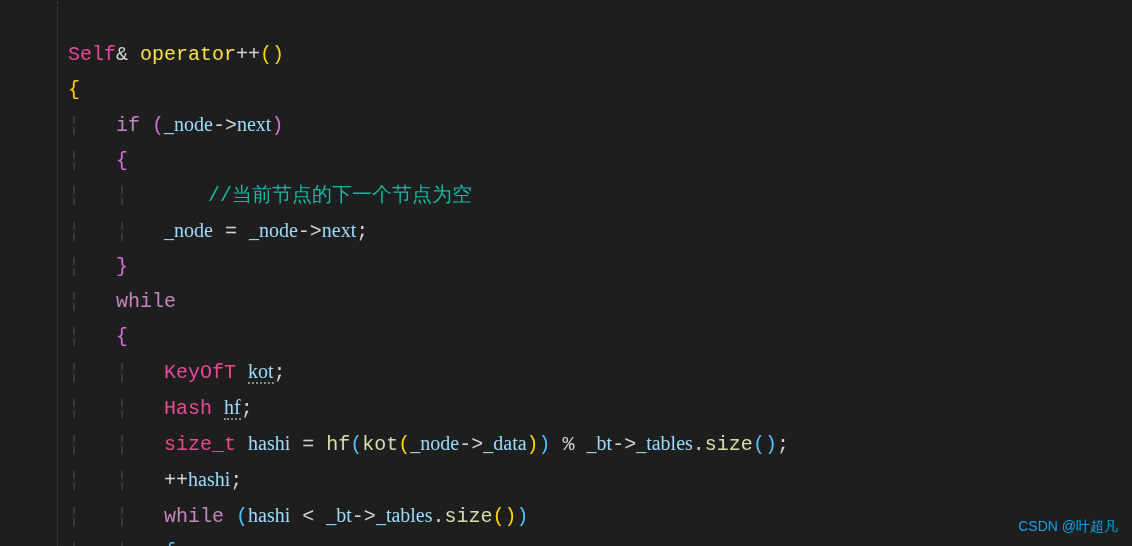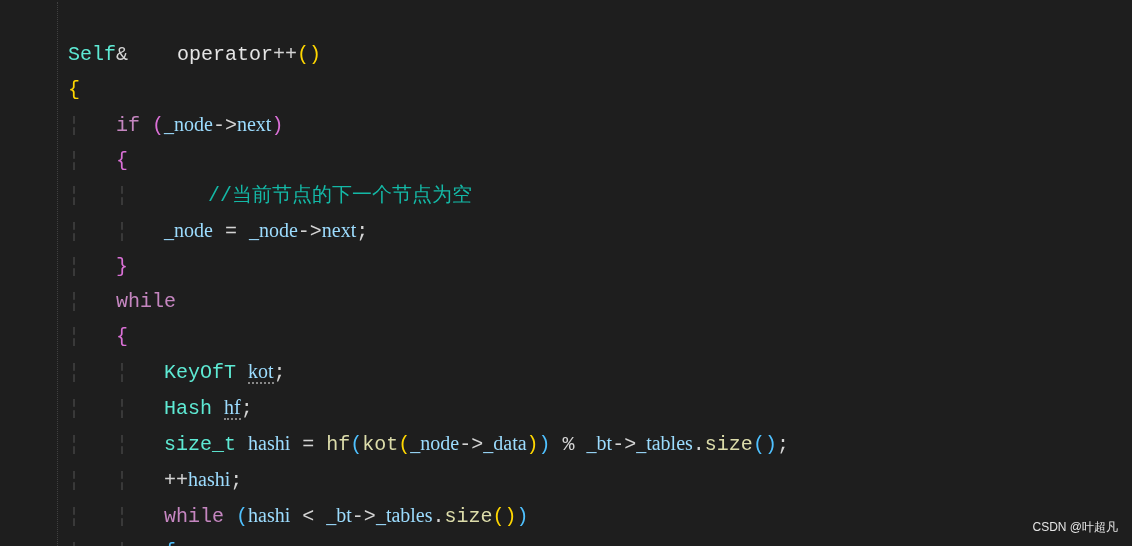--- a/index.html
+++ b/index.html
@@ -25,39 +25,39 @@
     }
     .gutter {
       width: 48px;
       flex-shrink: 0;
       border-right: 1px dotted #404040;
     }
     .code-area {
       white-space: pre;
       padding-left: 10px;
     }
-    .type { color: #5eead4; }
+    .type { color: #ec4899; }
     .punct { color: #d4d4d4; }
-    .keyword-op { color: #e5e5e5; margin-left: 37px; }
+    .keyword-op { color: #fde047; }
     .keyword-ctrl { color: #c586c0; margin-top: 28px; }
     .variable { color: #9cdcfe; font-family: Liberation Serif, serif; }
     .paren-y { color: #ffd700; }
     .paren-p { color: #da70d6; }
     .paren-c { color: #4fc1ff; }
     .comment { color: #14b8a6; margin-left: 44px; }
     .method { color: #dcdcaa; }
     .guide {
       color: #404040;
     }
     .watermark {
       position: absolute;
       bottom: 8px;
       right: 14px;
-      color: #e5e5e5;
-      font-size: 12px;
+      color: #0ea5e9;
+      font-size: 14px;
       font-family: sans-serif;
     }
     .underline-dotted {
       border-bottom: 2px dotted #888;
     }
   </style>
 </head>
 <body>
 
 <div class="editor">

